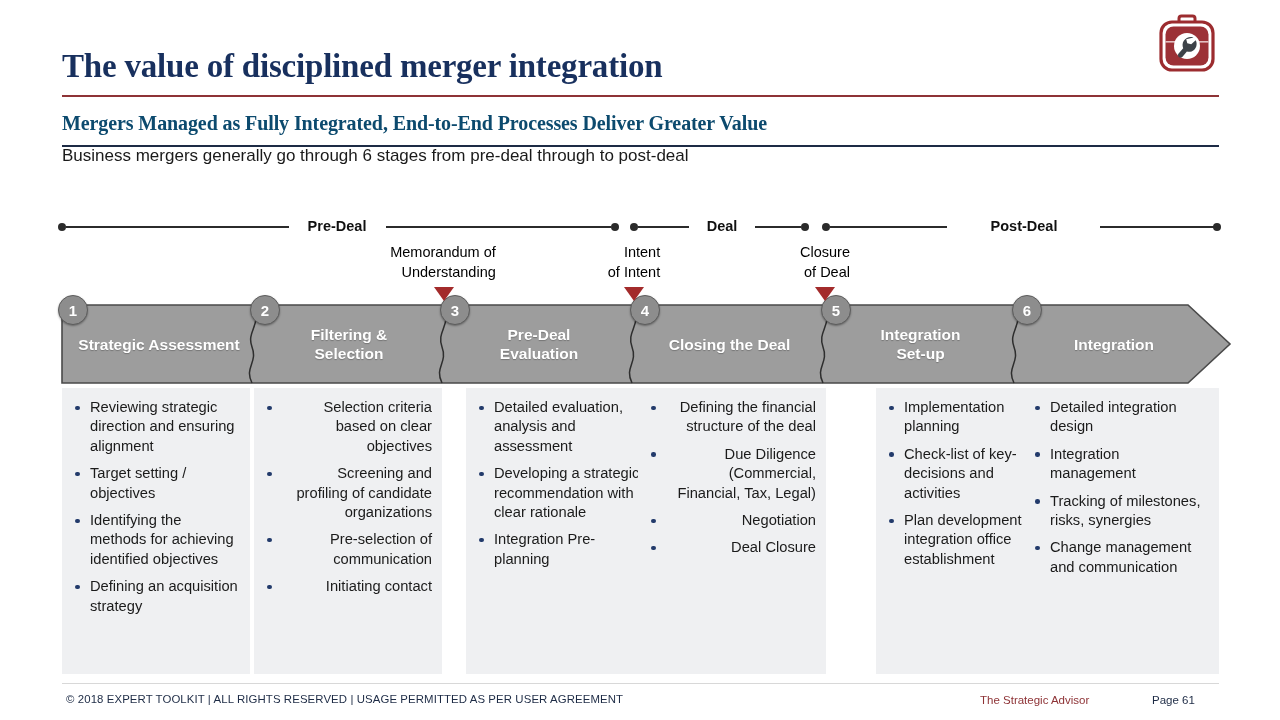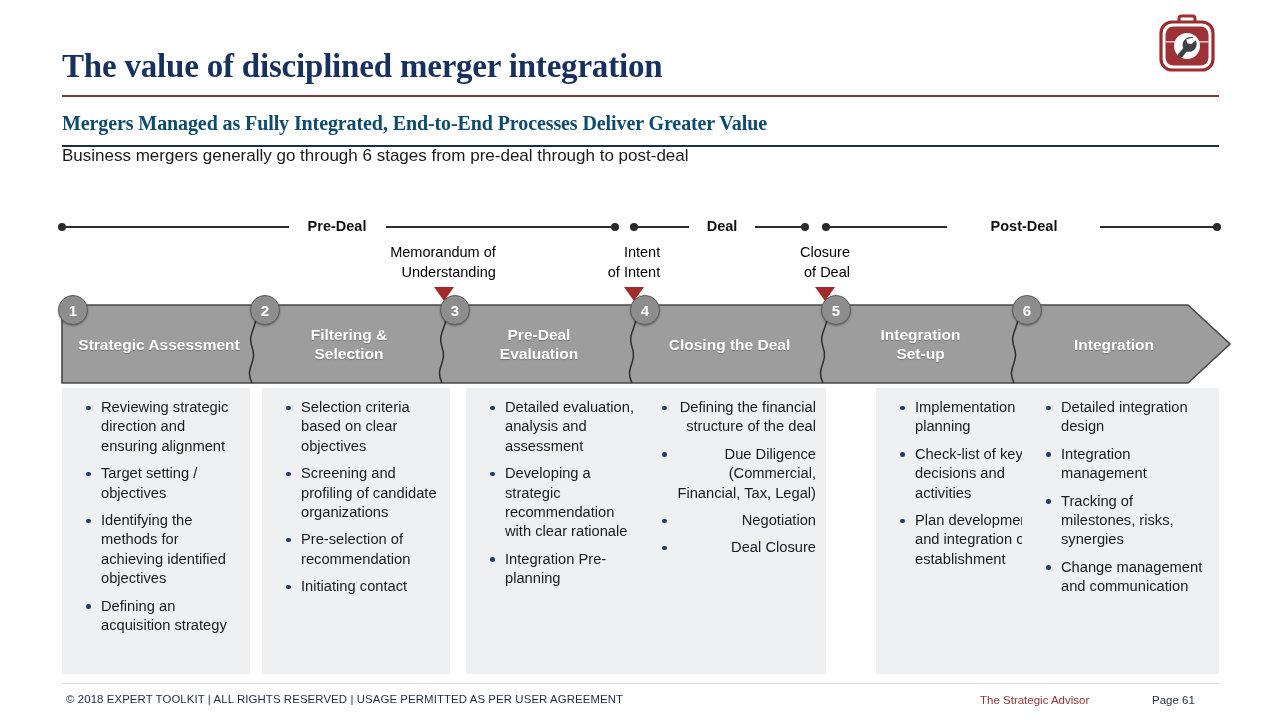--- a/index.html
+++ b/index.html
@@ -67,21 +67,21 @@
   .tri{
     position:absolute;width:0;height:0;
     border-left:10px solid transparent;border-right:10px solid transparent;
     border-top:14px solid #a32b2b;
   }
 
   
   .cols{position:absolute;left:62px;top:388px;width:1157px;height:274px;}
   .col{
     position:absolute;top:0;height:286px;background:#eff0f2;
-    padding:10px 10px 10px 19px;box-sizing:border-box;
+    padding:10px 10px 10px 8px;box-sizing:border-box;
   }
   .col ul{margin:0;padding:0;list-style:none;}
   .col li{
     position:relative;padding-left:20px;margin-bottom:8px;
     font-size:14.7px;line-height:19.4px;color:#1b1b1b;
   }
   .col li:before{
     content:"";position:absolute;left:5px;top:7.5px;
     width:4.5px;height:4.5px;border-radius:50%;background:#223a6b;
   }
@@ -193,25 +193,25 @@
 
   <div class="cols">
     <div class="col" style="left:0px;width:188px;">
       <ul>
         <li>Reviewing strategic direction and ensuring alignment</li>
         <li>Target setting / objectives</li>
         <li>Identifying the methods for achieving identified objectives</li>
         <li>Defining an acquisition strategy</li>
       </ul>
     </div>
-    <div class="col" style="left:200px;width:188px;">
+    <div class="col" style="left:192px;width:188px;text-align:right;">
       <ul>
         <li>Selection criteria based on clear objectives</li>
         <li>Screening and profiling of candidate organizations</li>
-        <li>Pre-selection of recommendation</li>
+        <li>Pre-selection of communication</li>
         <li>Initiating contact</li>
       </ul>
     </div>
     <div class="col" style="left:404px;width:188px;">
       <ul>
         <li>Detailed evaluation, analysis and assessment</li>
         <li>Developing a strategic recommendation with clear rationale</li>
         <li>Integration Pre-planning</li>
       </ul>
     </div>

